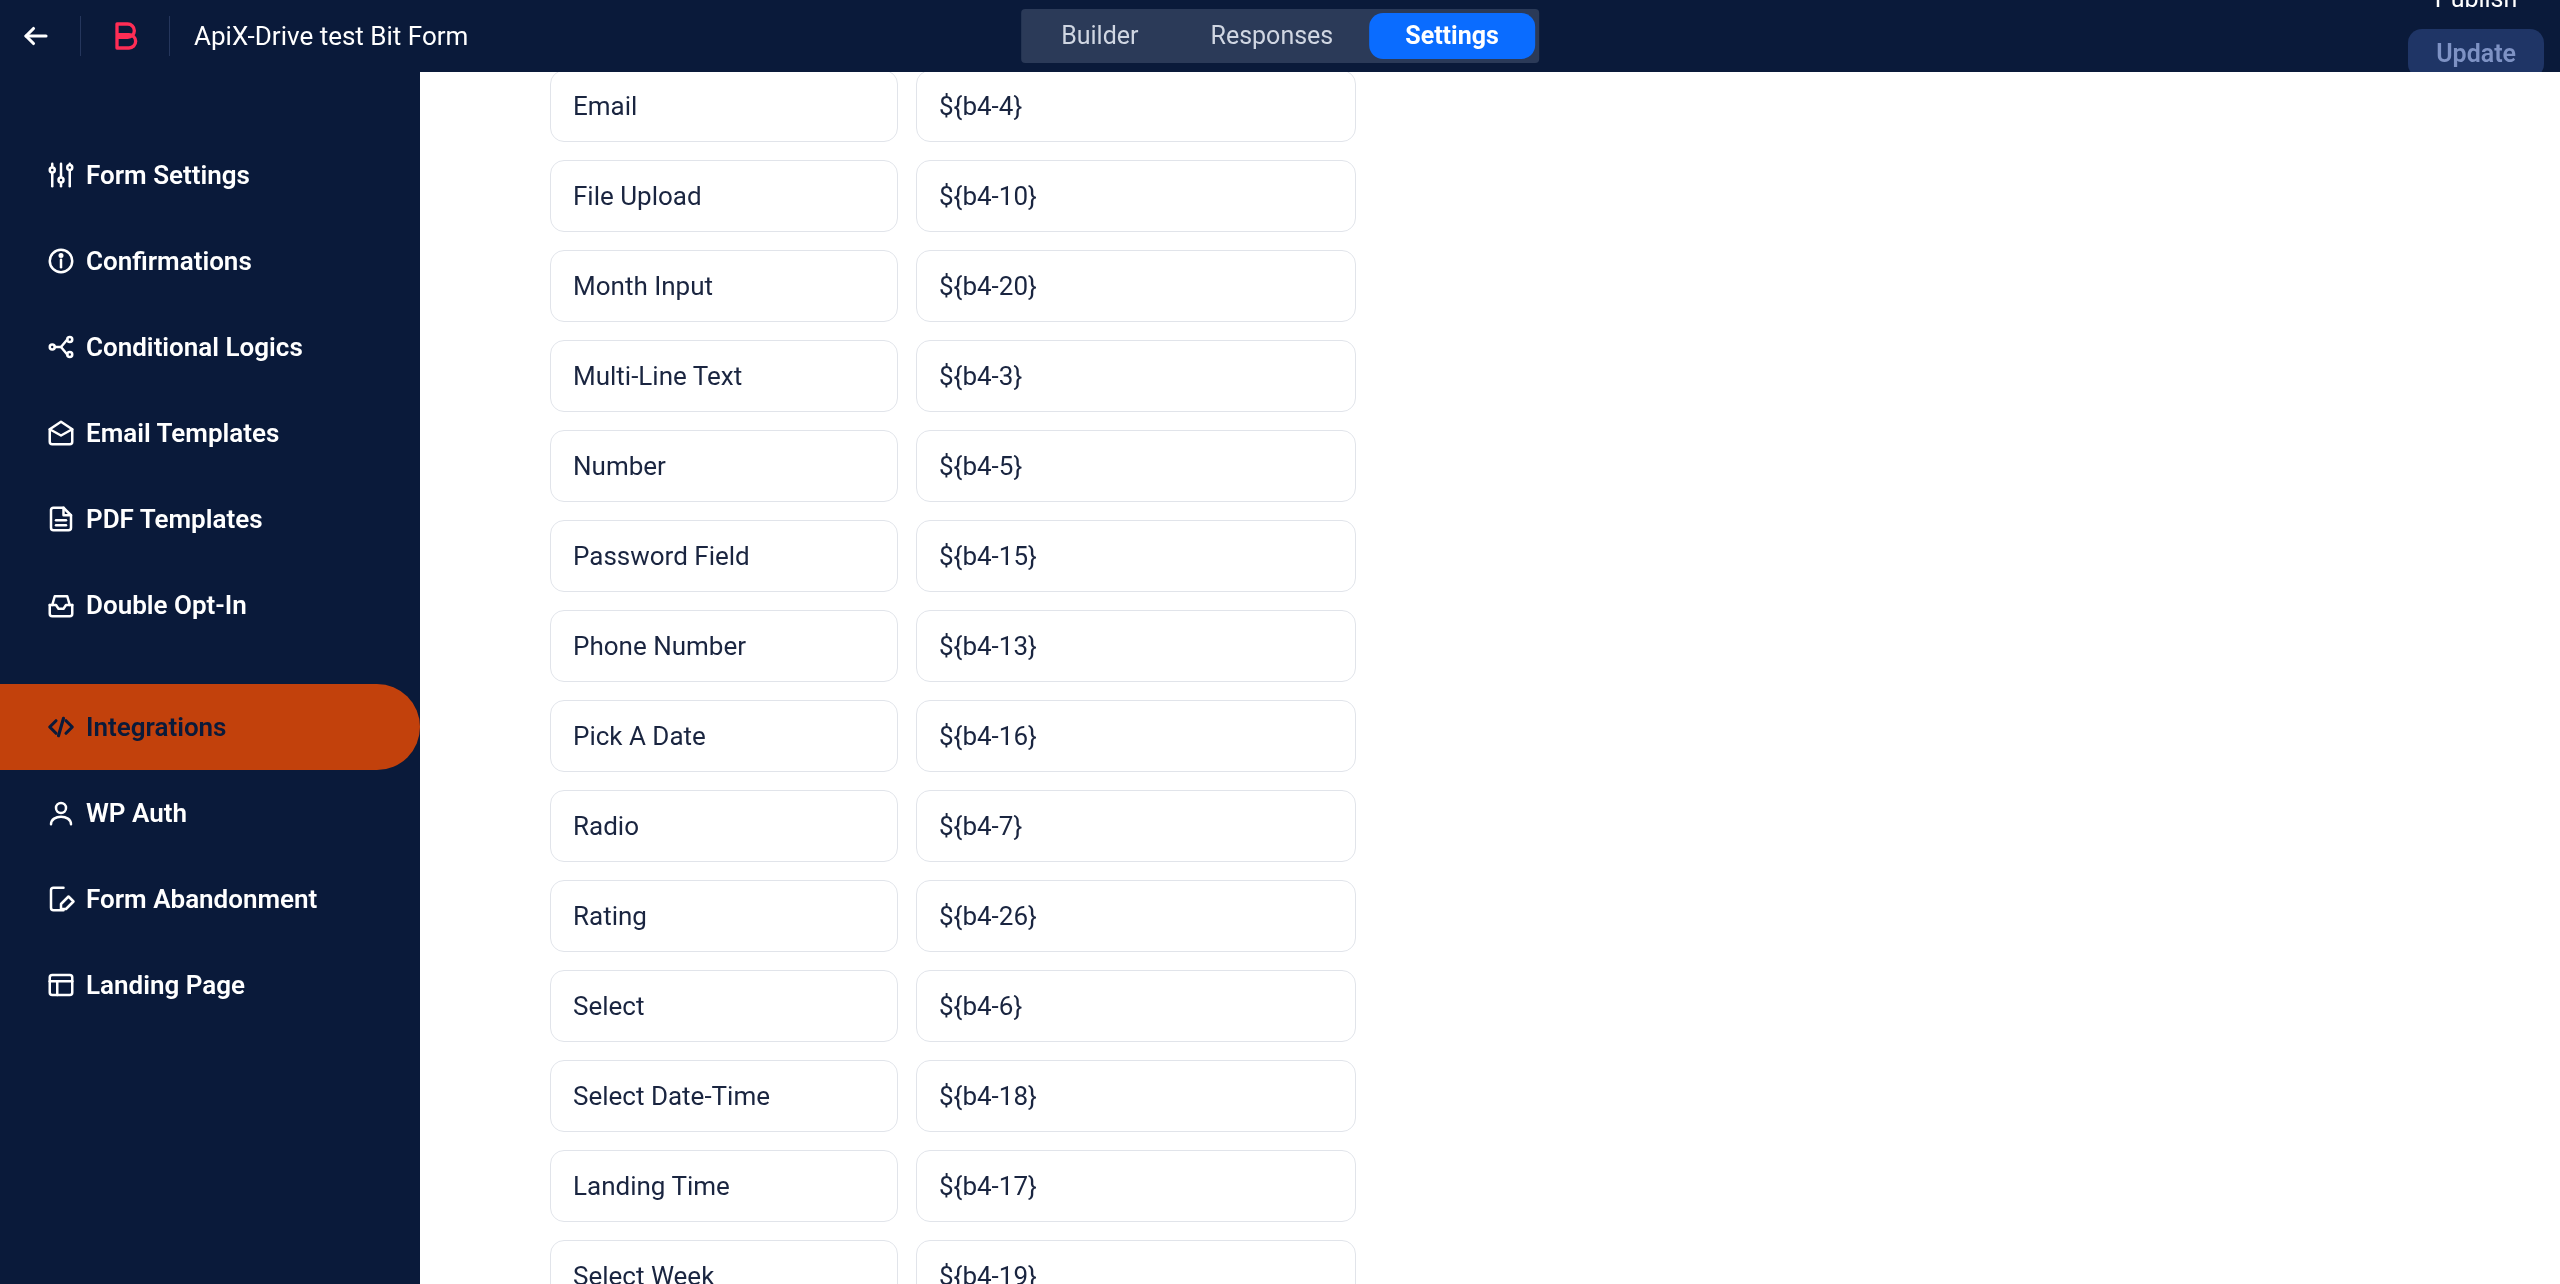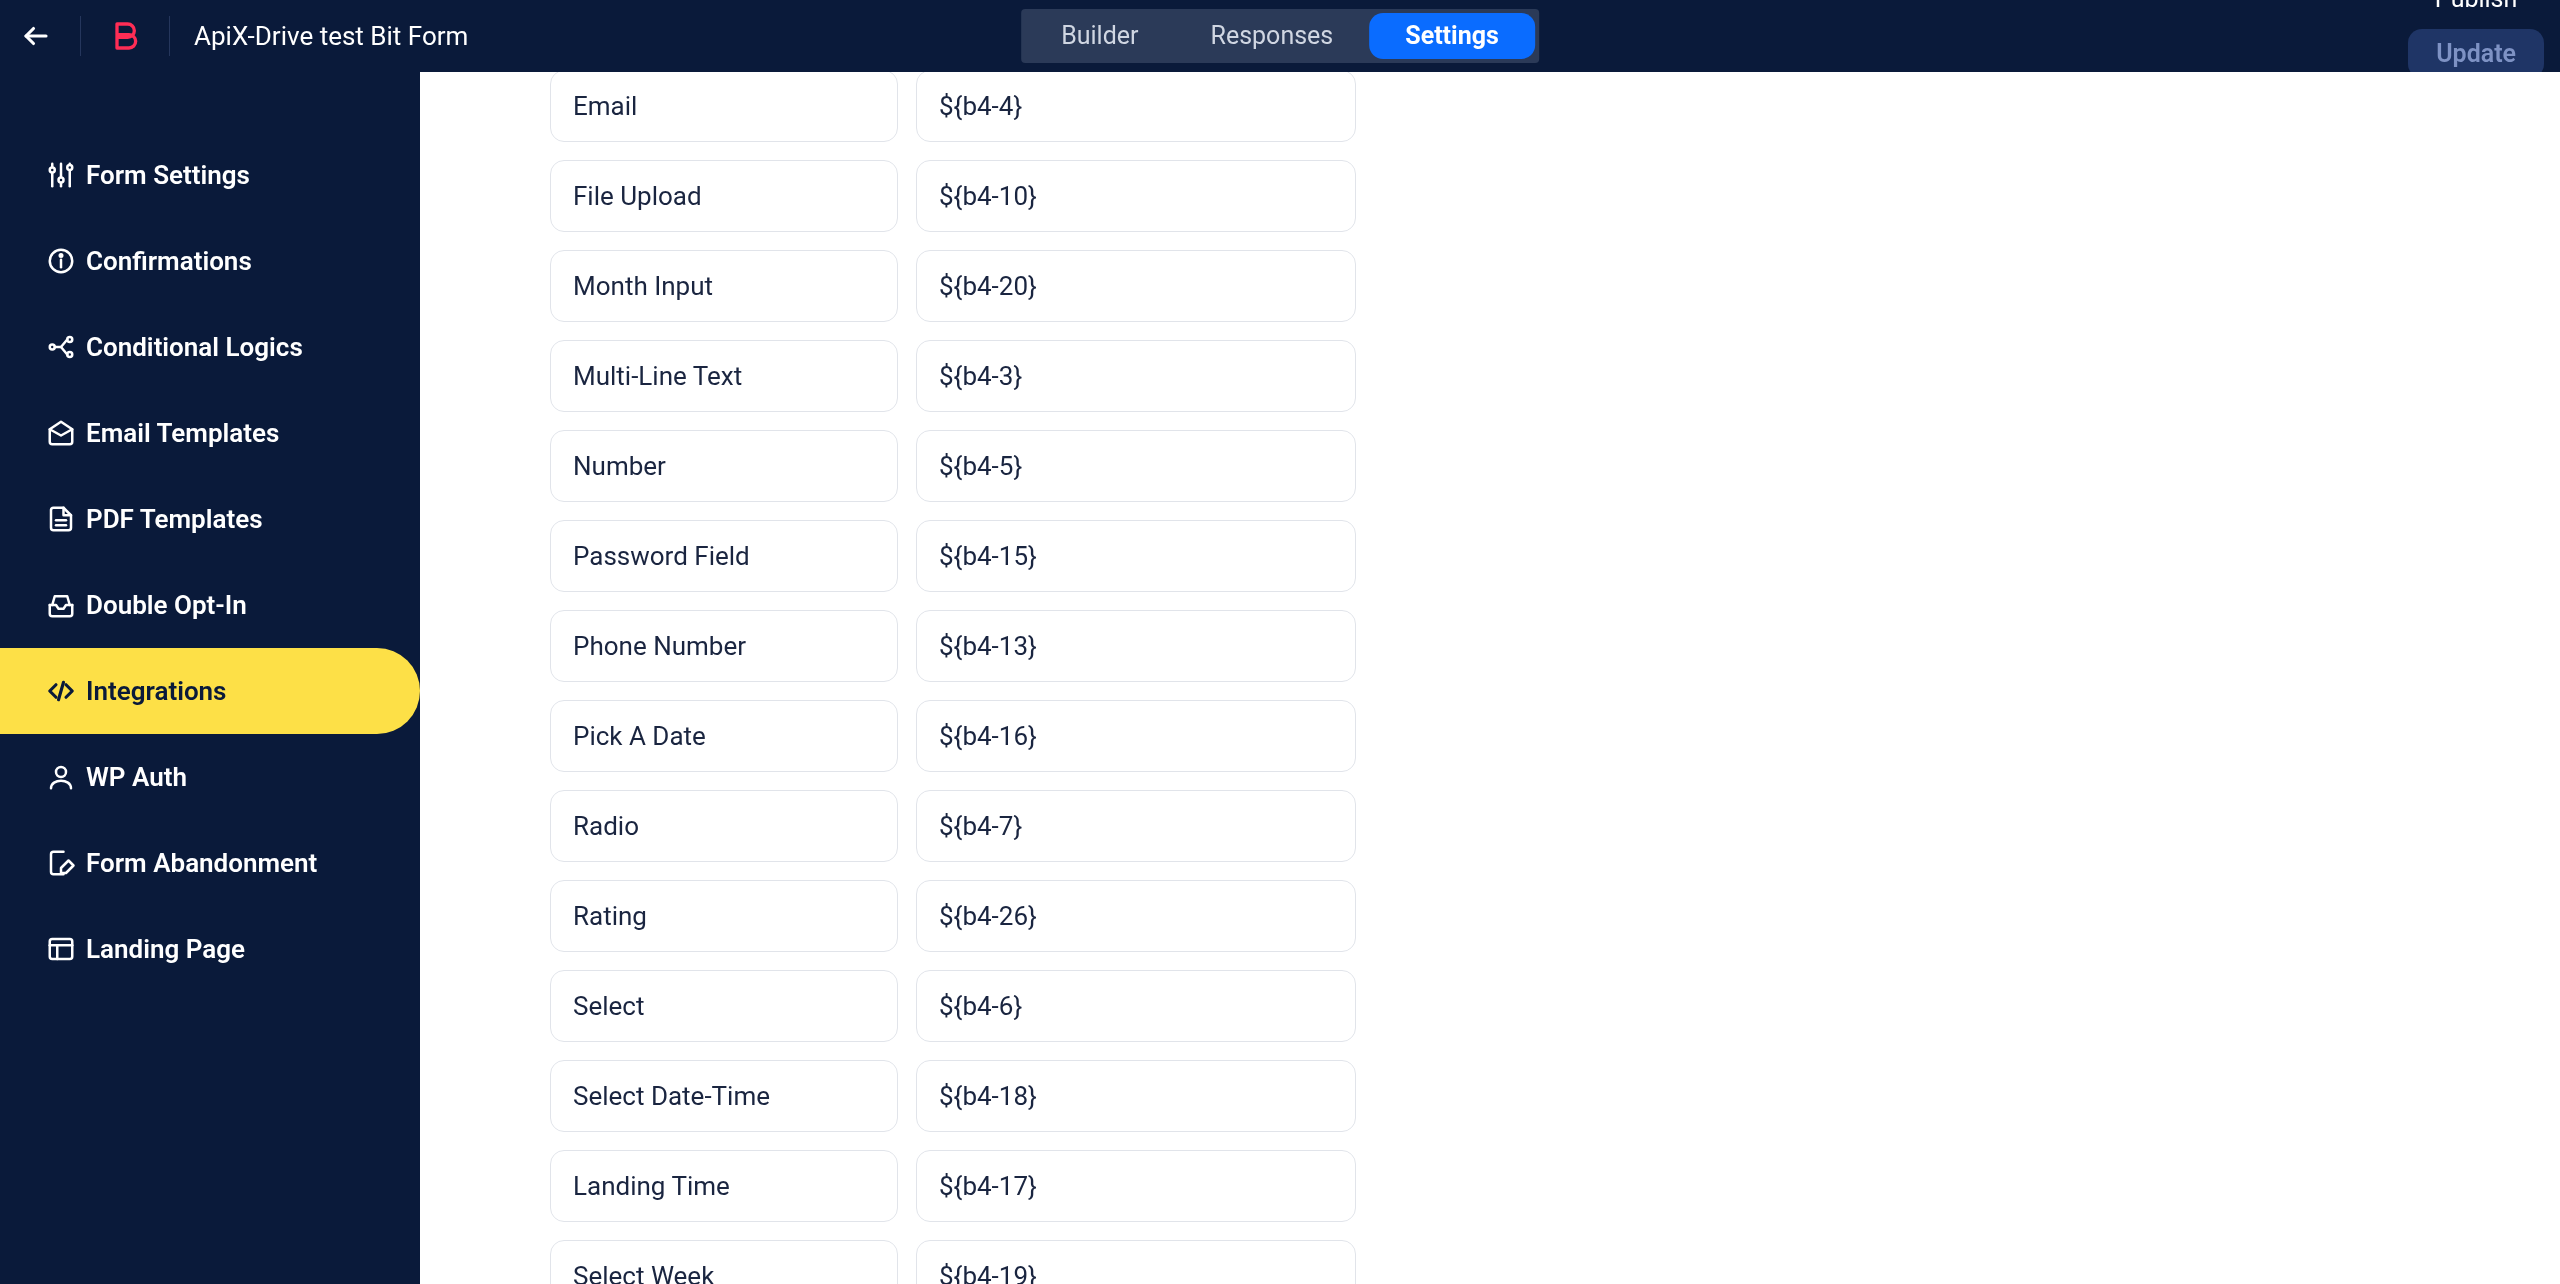--- a/index.html
+++ b/index.html
@@ -105,22 +105,23 @@
     padding: 0 44px;
     height: 86px;
     width: 100%;
     border-top-right-radius: 43px;
     border-bottom-right-radius: 43px;
     cursor: pointer;
     font-size: 26px;
     font-weight: 600;
   }
   .side-item.active {
-    background: #fde047;
+    background: #c2410c;
     color: #0a1a3a;
+    margin-top: 36px;
   }
   .side-item .s-icon {
     width: 34px; height: 34px;
     display: flex; align-items: center; justify-content: center;
     flex: 0 0 34px;
   }
   .side-item .s-icon svg { stroke: #ffffff; }
   .side-item.active .s-icon svg { stroke: #0a1a3a; }
 
   

